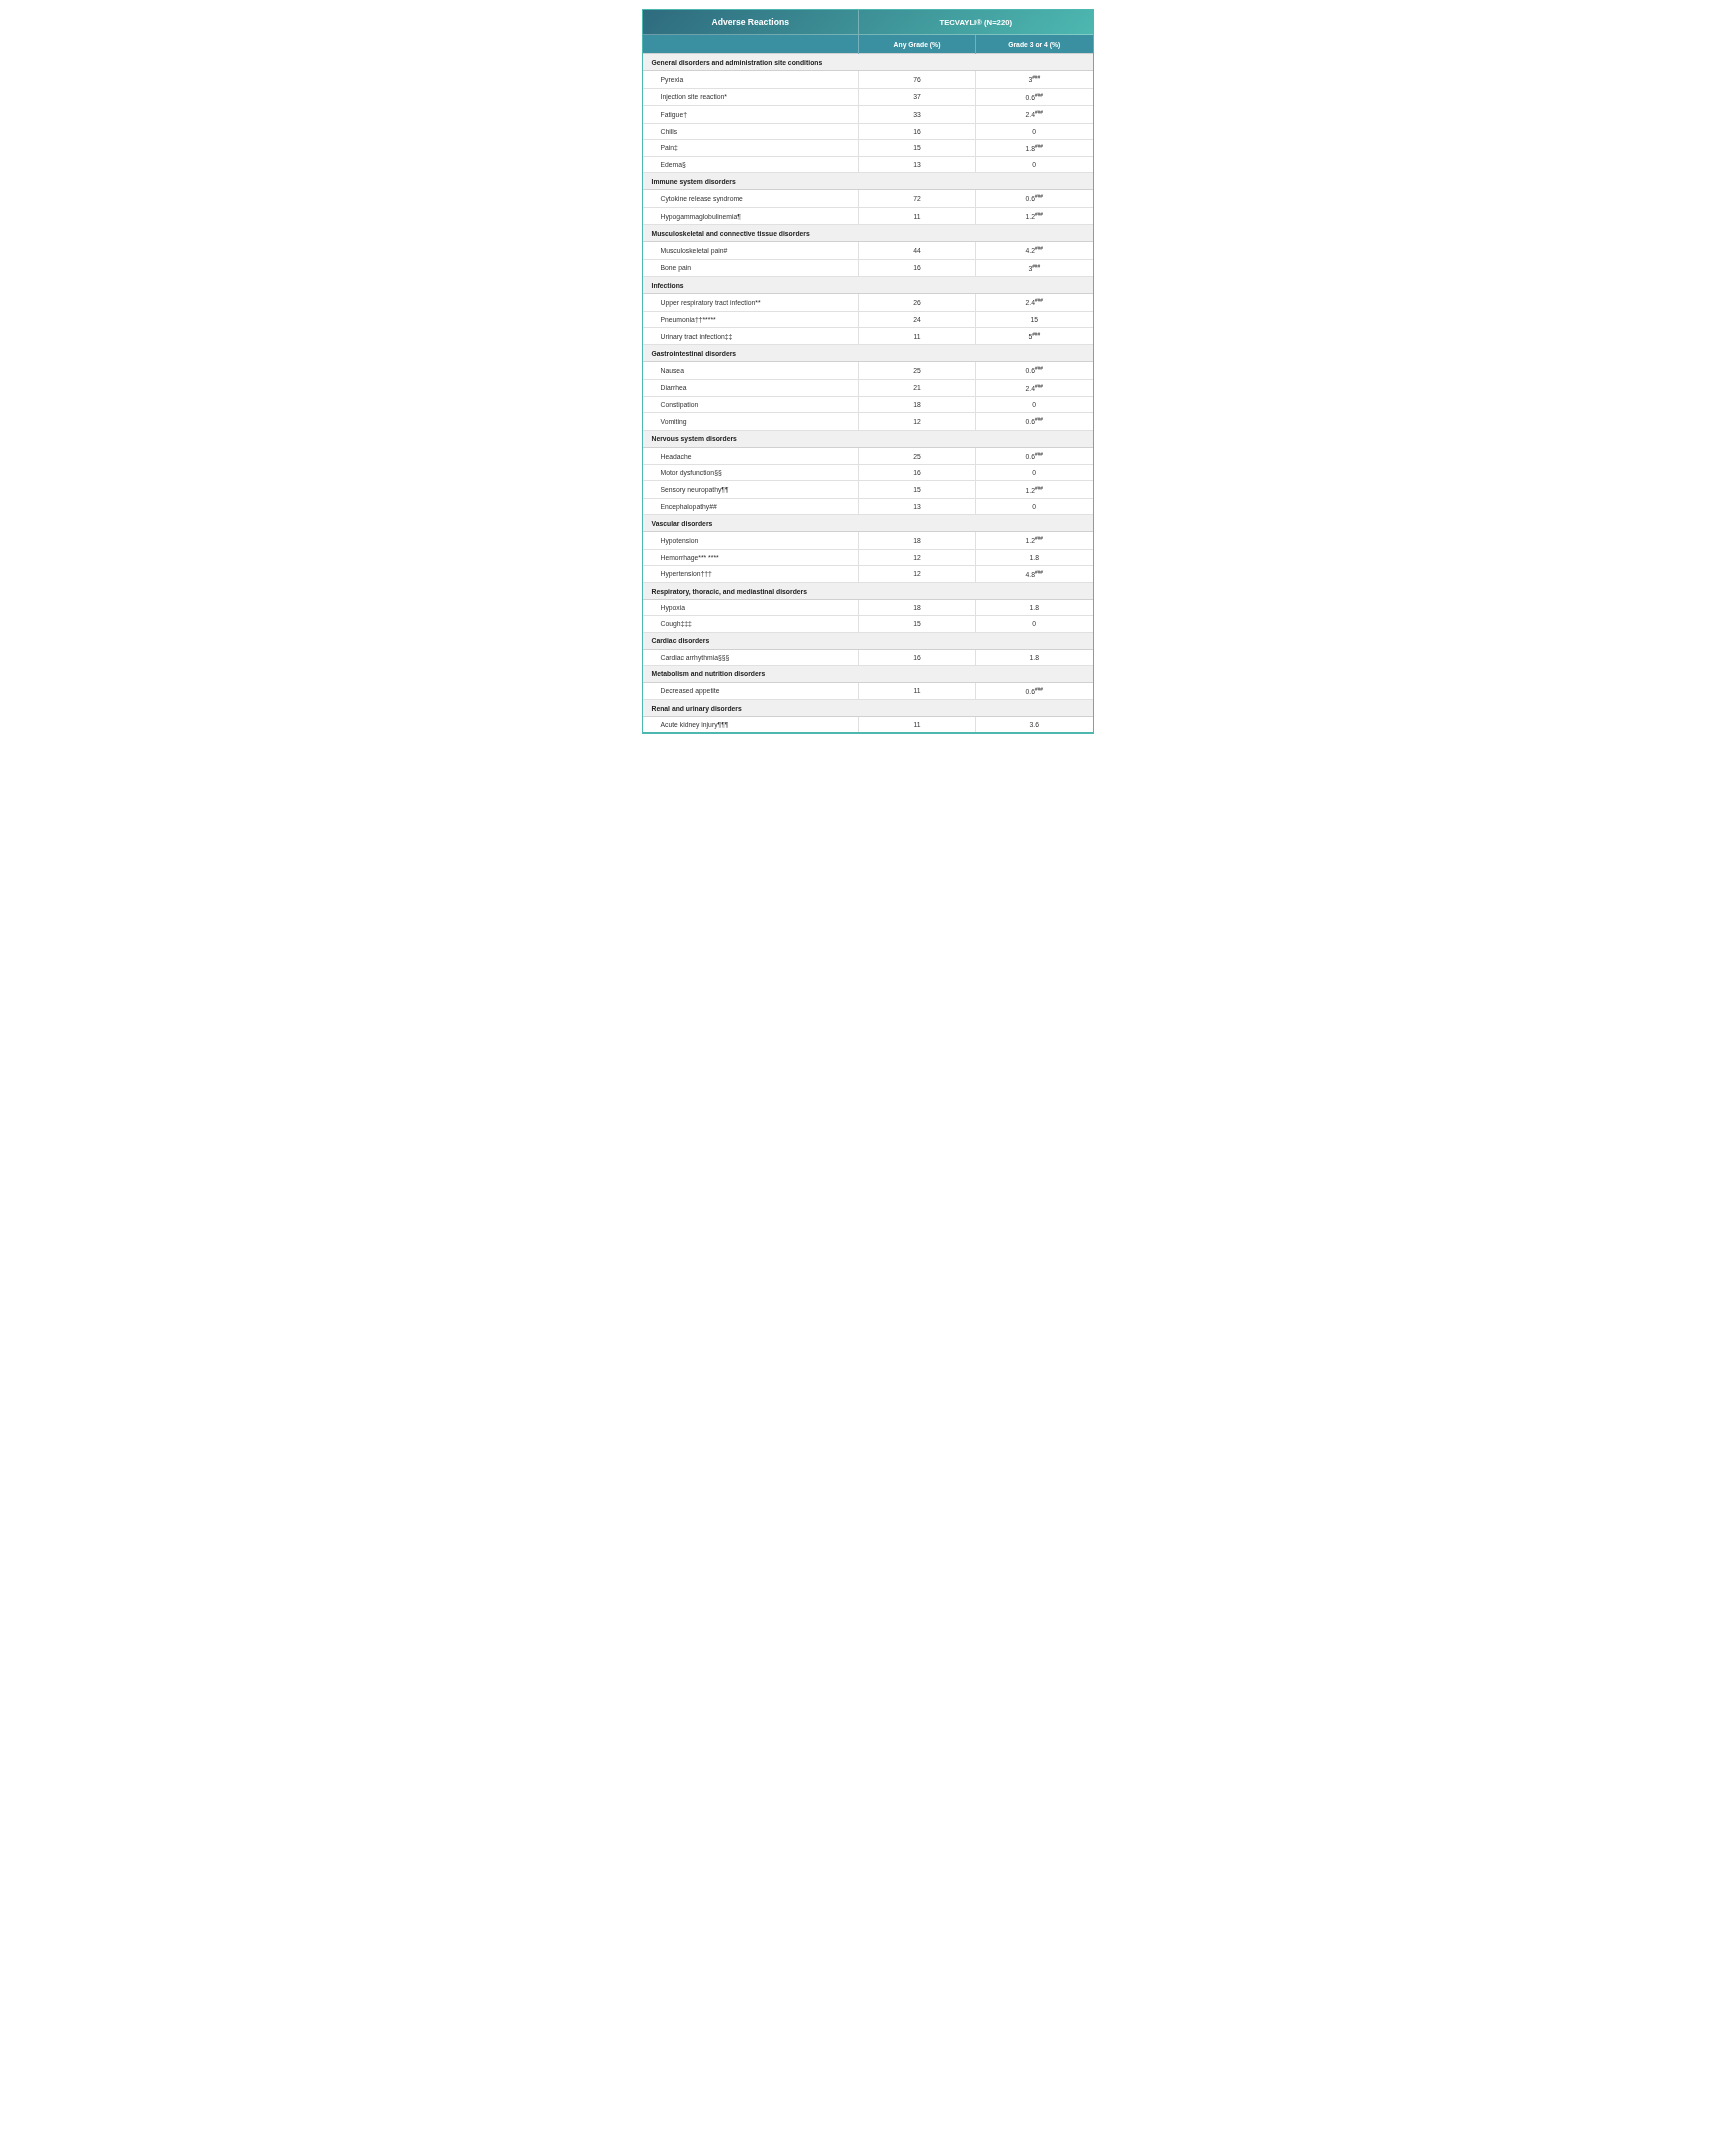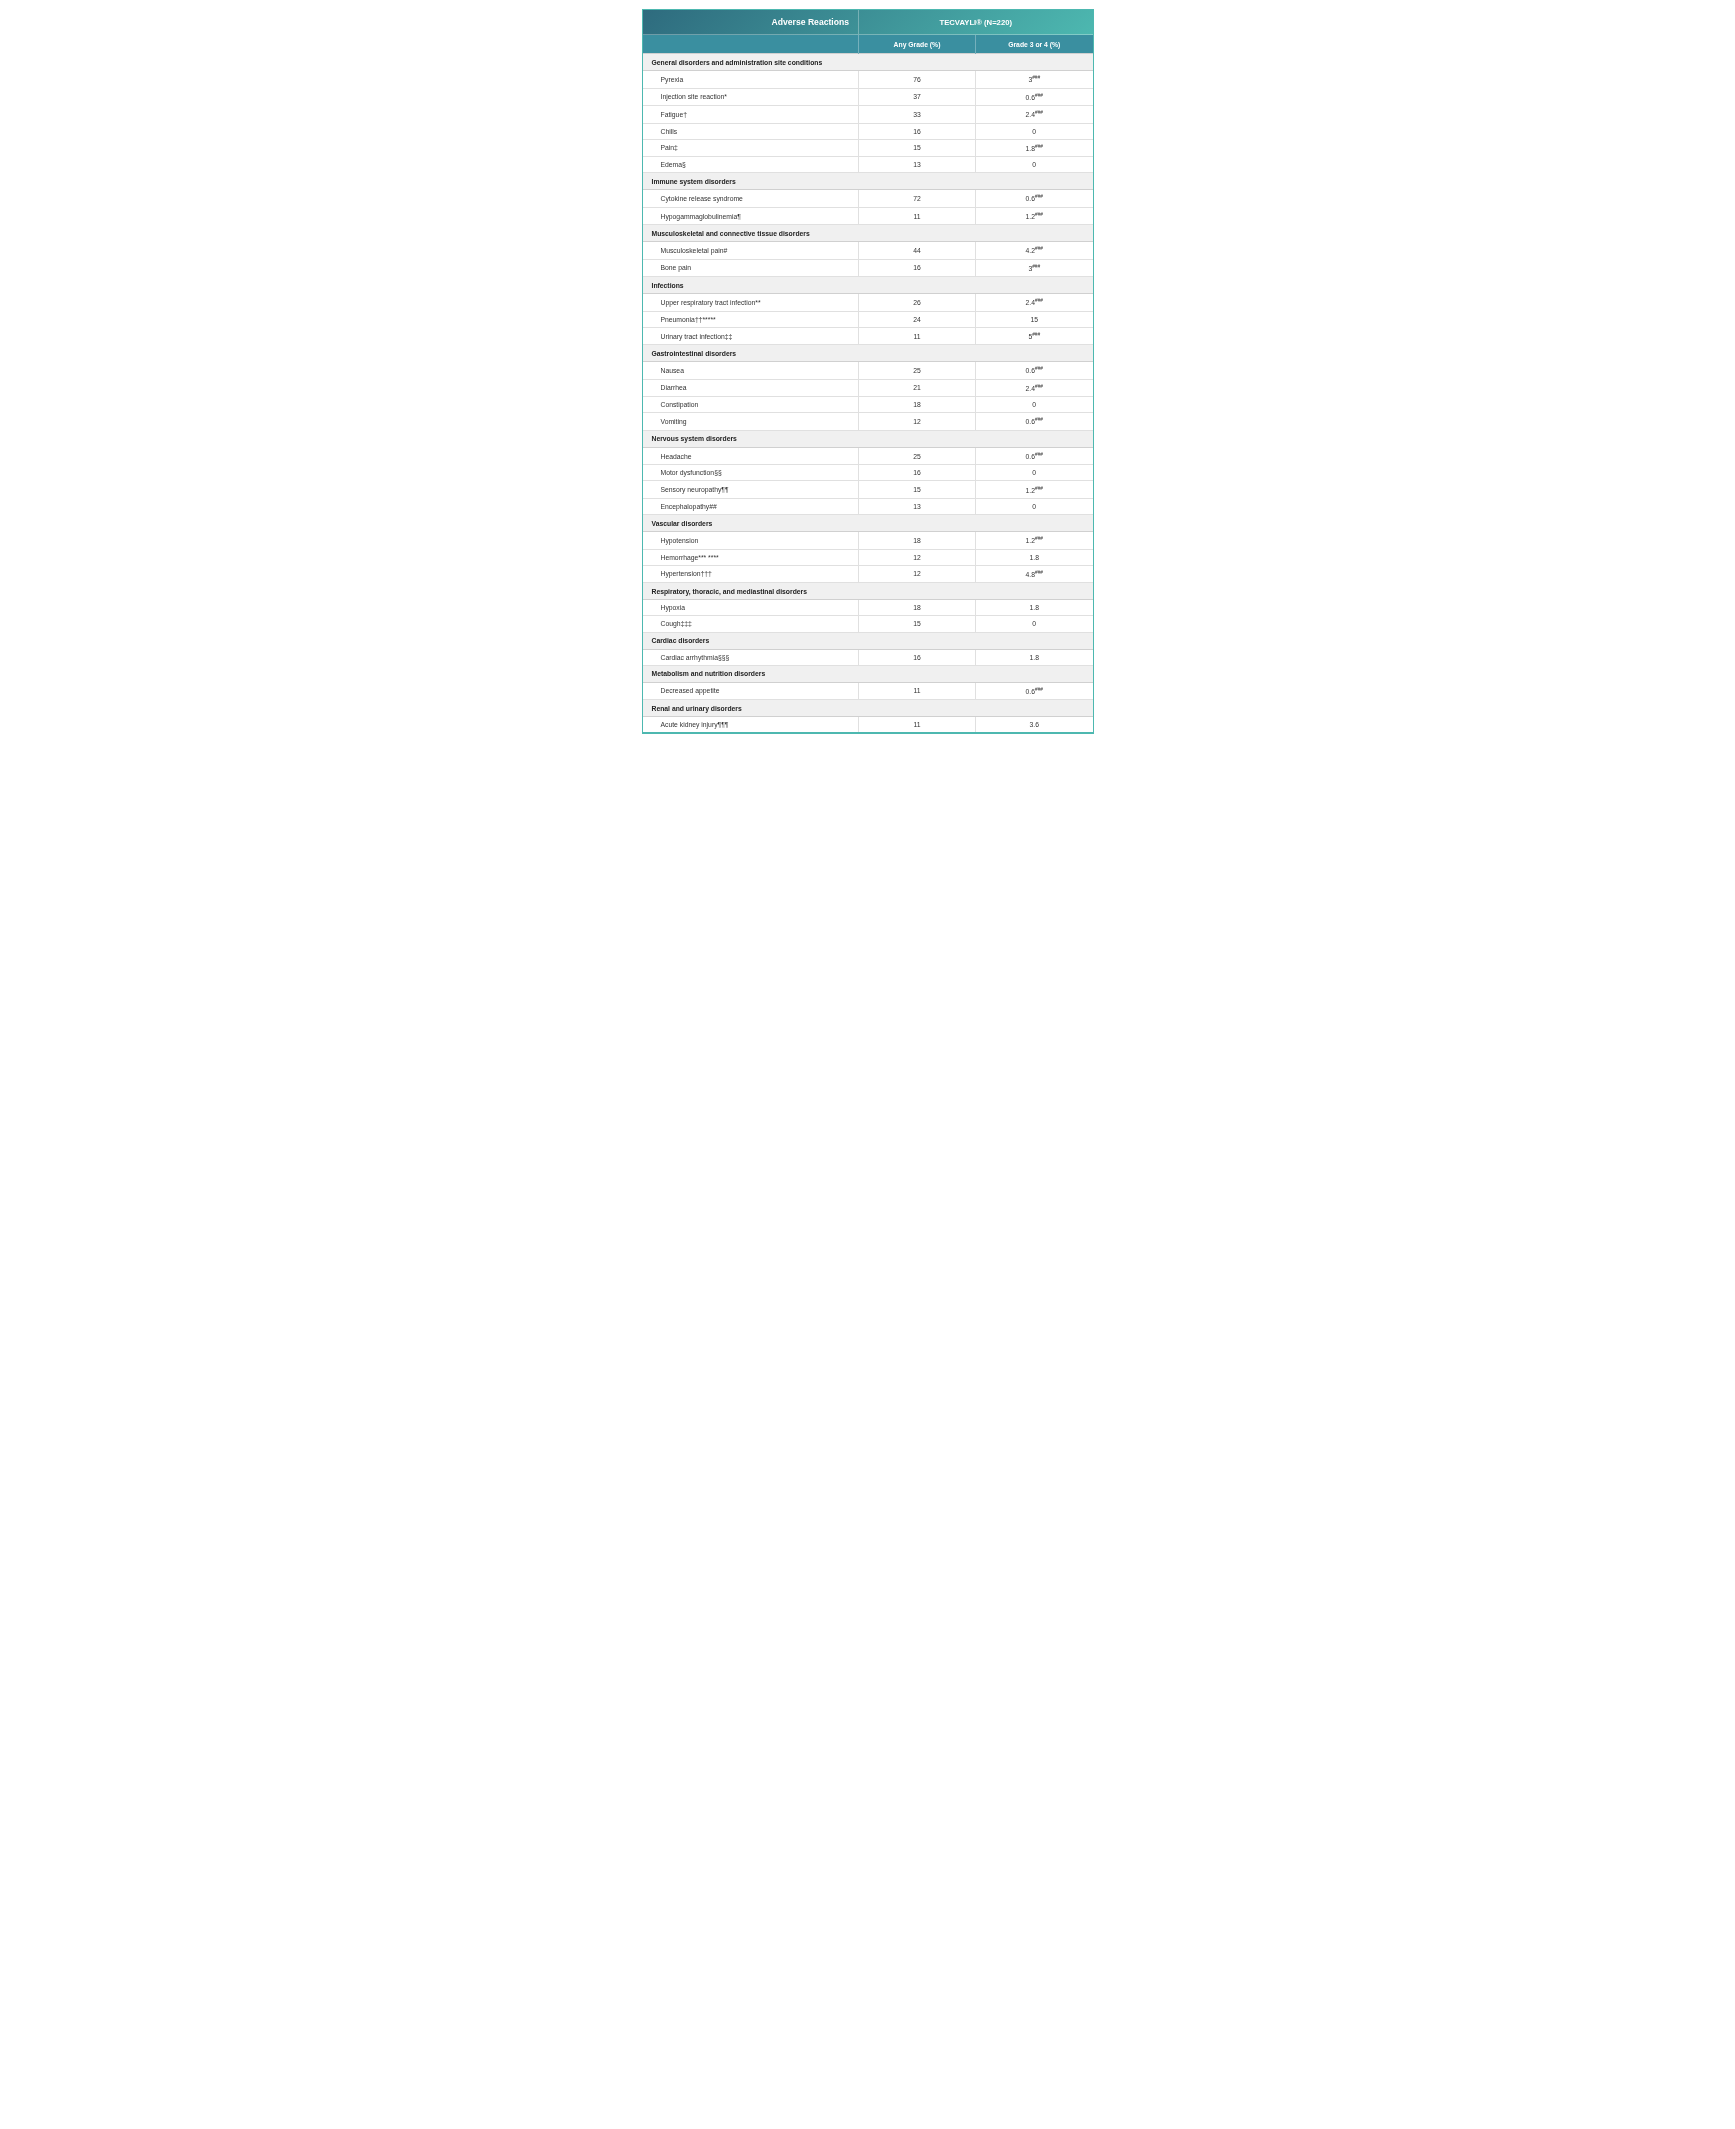--- a/index.html
+++ b/index.html
@@ -28,21 +28,21 @@
     }
     .header-top th {
       color: #fff;
       font-weight: bold;
       text-align: center;
       padding: 7.2px 9px;
       font-size: 7.7px;
       border-left: 0.9px solid rgba(255,255,255,0.3);
     }
     .header-top th:first-child {
-      text-align: right;
+      text-align: center;
       border-left: none;
       font-size: 8.6px;
     }
     
     .header-sub {
       background: #3a8fa0;
     }
     .header-sub th {
       color: #fff;
       font-weight: bold;

